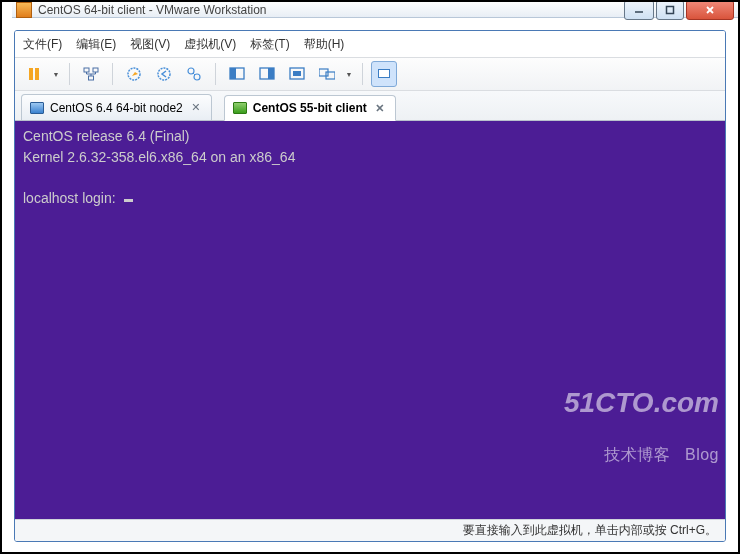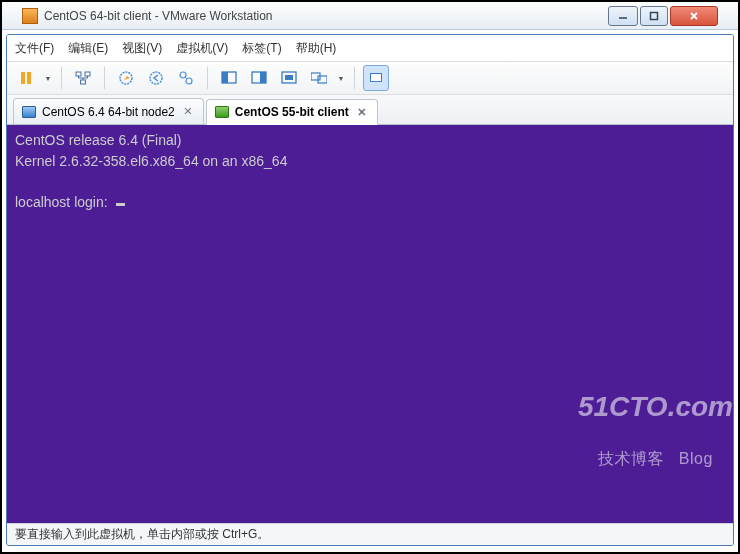--- a/index.html
+++ b/index.html
@@ -1,59 +1,59 @@
 <!DOCTYPE html>
 <html><head>
 <meta charset="utf-8">
 <style>
   * { box-sizing: border-box; margin: 0; padding: 0; font-family: "Microsoft YaHei", "Segoe UI", Tahoma, sans-serif; }
   body { background: #fff; width: 740px; height: 554px; overflow: hidden; border: 2px solid #000; position: relative; }
 
   
-  .titlebar { height: 28px; background: linear-gradient(#fdfefe,#e8eef5); border-bottom: 1px solid #b8c7d8; display:flex; align-items:center; padding:0 20px; }
+  .titlebar { height: 16px; background: linear-gradient(#fdfefe,#e8eef5); border-bottom: 1px solid #b8c7d8; display:flex; align-items:center; padding:0 4px;margin-left:10px; }
   .titlebar .app-icon { width:16px; height:16px; background:linear-gradient(#f7b956,#e07e1c); border:1px solid #b05f0f; margin-right:6px; }
   .titlebar .title-text { font-size:12px; color:#444; flex:1; }
   .win-btns { display:flex; gap:2px; }
   .win-btn { width:30px; height:20px; border:1px solid #678; border-radius:3px; display:flex; align-items:center; justify-content:center; font-size:10px; background:linear-gradient(#eef4fb,#cfe1f3); color:#345; cursor:pointer;}
   .win-btn.max { width:28px; }
   .win-btn.close { width:48px; background:linear-gradient(#f08a7a,#d9543c); border-color:#a63524; color:#fff; font-weight:bold;}
   .win-btn svg { width:10px; height:10px; }
 
   
-  .inner { border:1px solid #4a79b5; border-radius:3px; margin:4px; height:calc(100% - 38px); background:#fff; display:flex; flex-direction:column; overflow:hidden;}
+  .inner { border:1px solid #4a79b5; border-radius:3px; margin:12px; height:calc(100% - 38px); background:#fff; display:flex; flex-direction:column; overflow:hidden;}
 
   
   .menubar { height:26px; display:flex; align-items:center; padding:0 8px; gap:14px; font-size:12px; color:#333; background:#fff;}
   .menubar span { cursor:pointer; }
 
   
   .toolbar { height:34px; background:linear-gradient(#fdfdfd,#f1f3f5); border-top:1px solid #dadde1; border-bottom:1px solid #dadde1; display:flex; align-items:center; padding:0 6px; gap:4px;}
   .tb-btn { width:26px; height:26px; display:flex; align-items:center; justify-content:center; border-radius:3px; cursor:pointer; }
   .tb-btn svg { width:16px; height:16px; }
   .tb-sep { width:1px; height:22px; background:#cfd4da; margin:0 4px;}
   .tb-dropdown { width:10px; display:flex; align-items:center; justify-content:center; cursor:pointer; font-size:7px; color:#555;}
   .tb-btn.active { background:#cfe3fb; border:1px solid #7fa9d8;}
 
   
-  .tabbar { height:30px; background:linear-gradient(#f7f9fb,#eef1f4); border-bottom:1px solid #b9c2cc; display:flex; align-items:flex-end; padding-left:6px; gap:2px;}
+  .tabbar { height:30px; background:linear-gradient(#f7f9fb,#eef1f4); border-bottom:1px solid #b9c2cc; display:flex; align-items:flex-end; padding-left:6px; gap:12px;}
   .tab { height:26px; border:1px solid #bcc7d2; border-bottom:none; border-radius:4px 4px 0 0; background:linear-gradient(#fcfdfe,#e9eef4); display:flex; align-items:center; padding:0 8px; font-size:12px; gap:6px; cursor:pointer; position:relative;}
   .tab.active { background:#fff; font-weight:bold; border-bottom:1px solid #fff; margin-bottom:-1px;}
   .tab .tab-icon-vm { width:14px; height:12px; background:linear-gradient(#8fce6e,#3a9d1c); border:1px solid #2c7a12; border-radius:1px; position:relative;}
   .tab .tab-icon-vm-blue { width:14px; height:12px; background:linear-gradient(#9cc8f2,#3b82d0); border:1px solid #2a5c96; border-radius:1px;}
   .tab .close-x { width:14px; height:14px; border-radius:2px; color:#6a7580; font-size:11px; display:flex; align-items:center; justify-content:center; cursor:pointer;}
 
   
   .console-wrap { flex:1; background:#4c1d95; color:#ccc; font-family:"Courier New",monospace; font-size:14px; line-height:1.4; padding:6px 8px; white-space:pre; overflow:hidden; position:relative;}
   .cursor { display:inline-block; width:9px; height:3px; background:#ccc; vertical-align:baseline; margin-left:4px; position:relative; top:-1px;}
 
   
-  .statusbar { height:22px; background:#f4f6f8; border-top:1px solid #cfd4da; font-size:12px; color:#333; display:flex; align-items:center; padding:0 8px;}
+  .statusbar { height:22px; background:#f4f6f8; border-top:1px solid #cfd4da; font-size:12px; color:#333; display:flex; align-items:center; padding:0 8px;justify-content:flex-end;}
 
   
-  .watermark { position:absolute; right:0; bottom:26px; color:rgba(255,255,255,0.55); font-family:Arial,sans-serif; text-align:center; line-height:1.05; pointer-events:none;}
+  .watermark { position:absolute; right:6px; bottom:26px; color:rgba(255,255,255,0.55); font-family:Arial,sans-serif; text-align:right; line-height:1.05; pointer-events:none;}
   .watermark .big { font-size:28px; font-weight:bold; font-style:italic;}
   .watermark .small { font-size:16px; letter-spacing:0.5px;}
 </style>
 </head>
 <body>
 
 <div class="titlebar">
   <div class="app-icon"></div>
   <div class="title-text">CentOS 64-bit client - VMware Workstation</div>
   <div class="win-btns">

